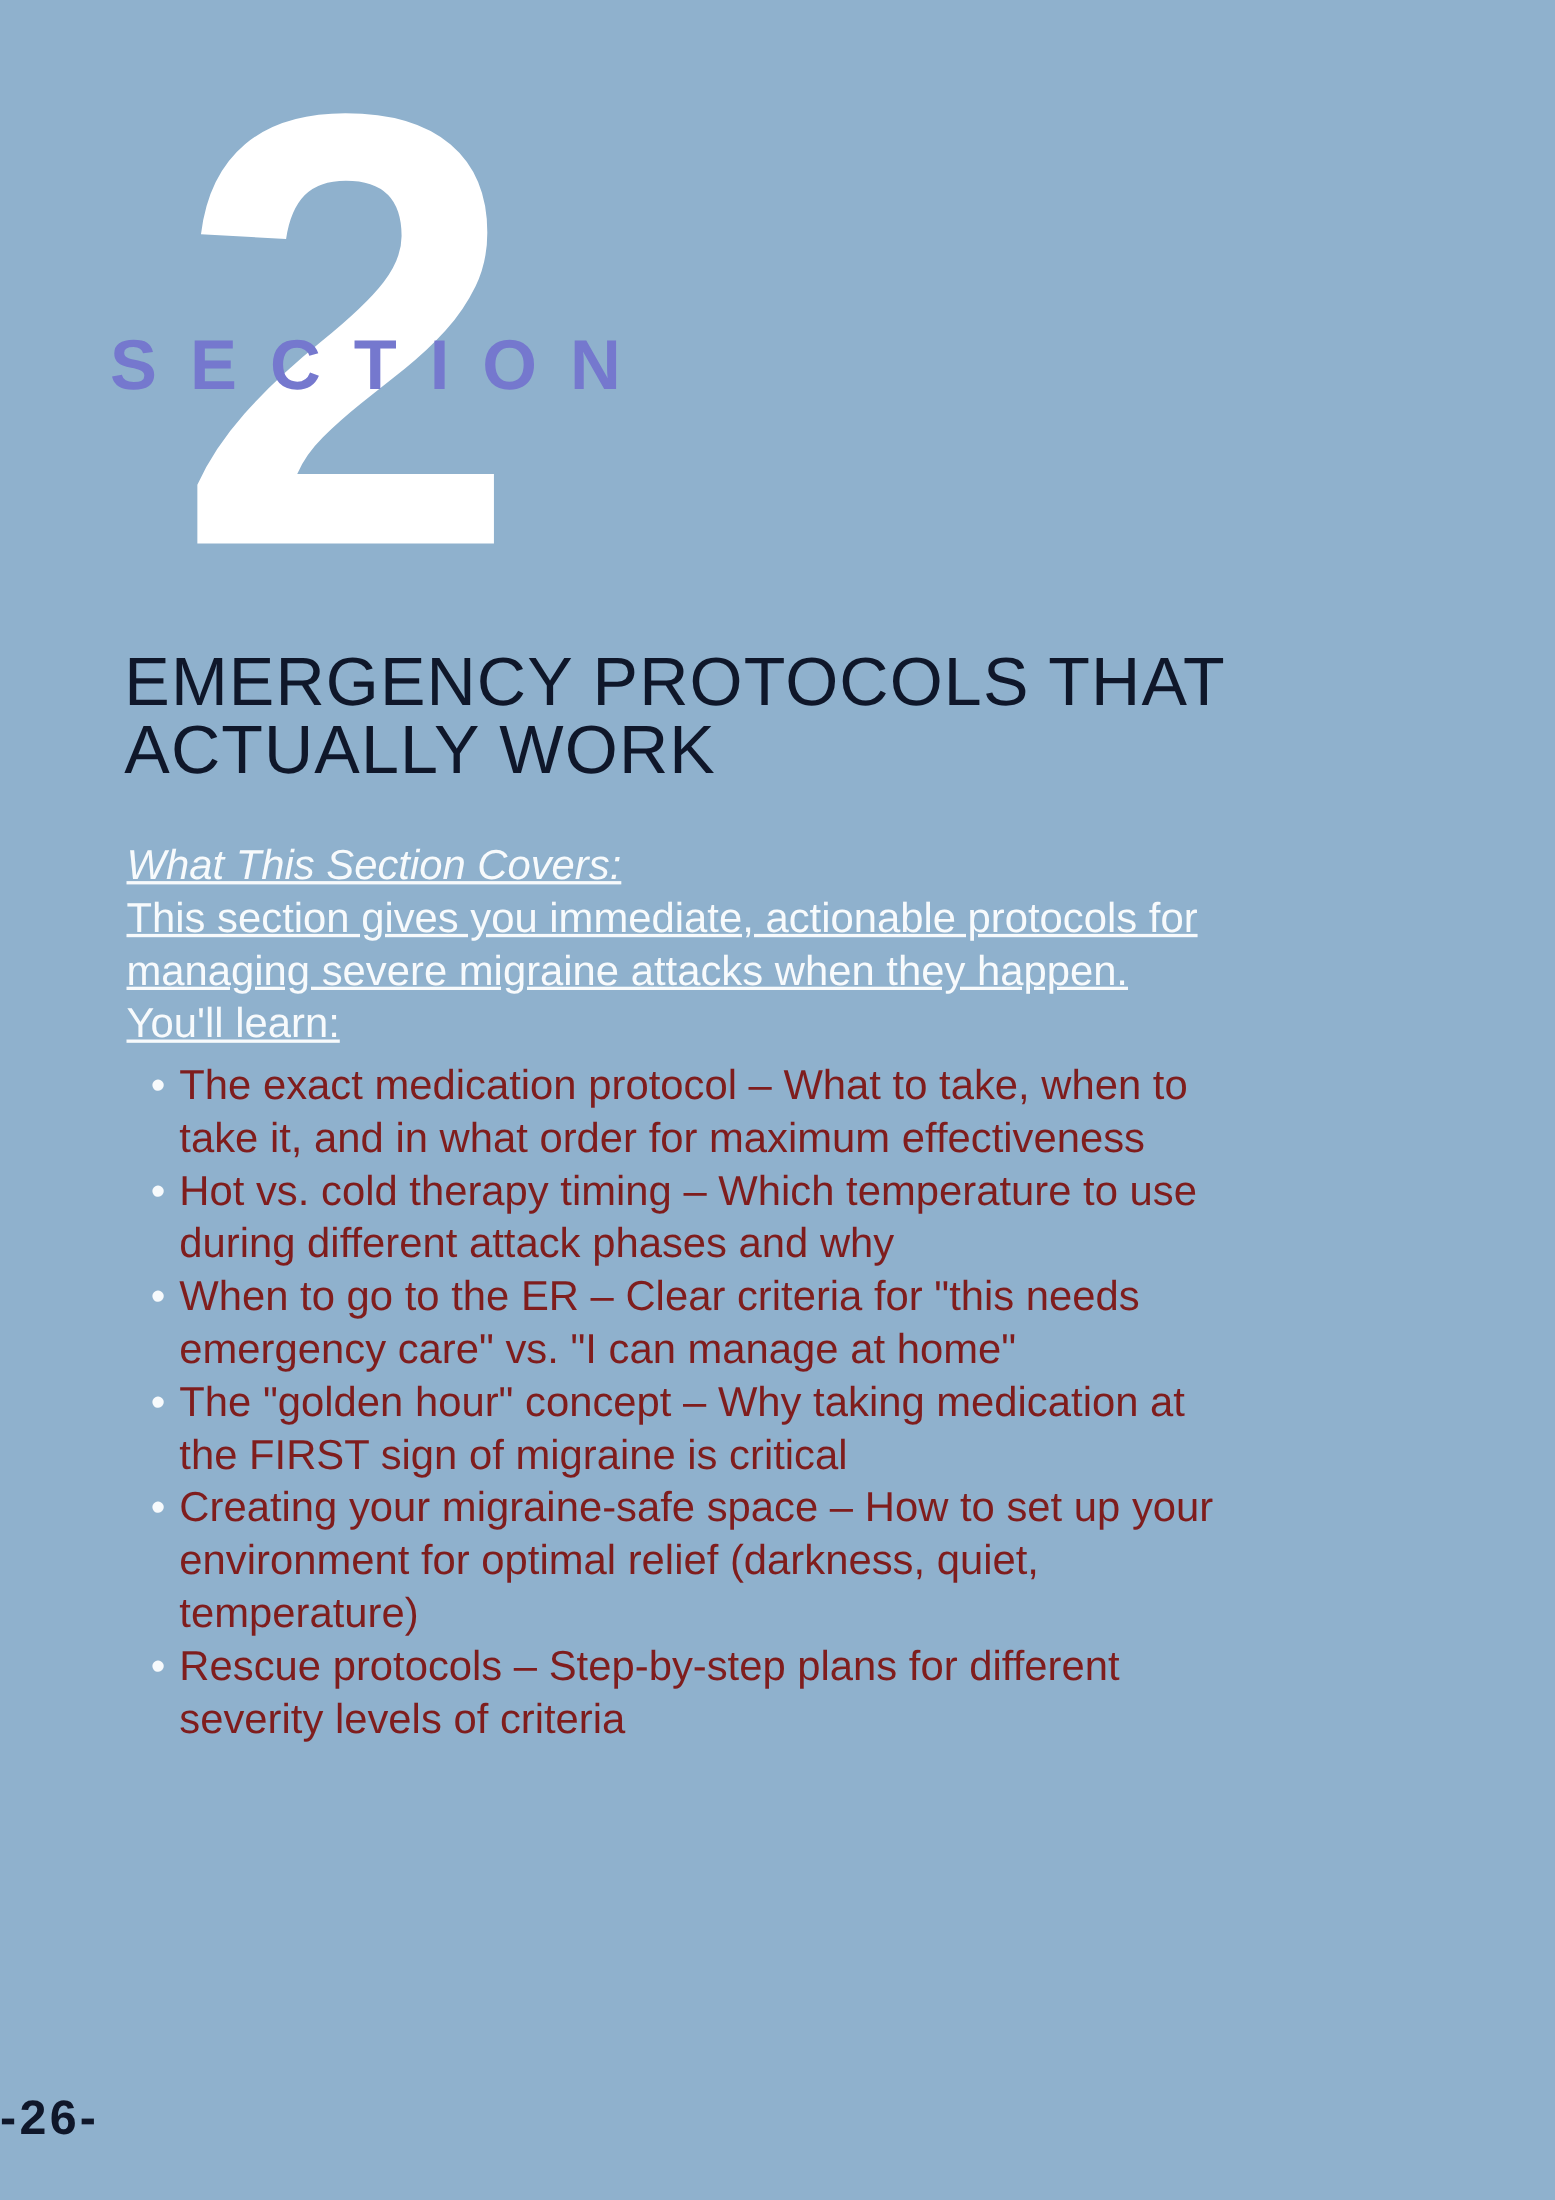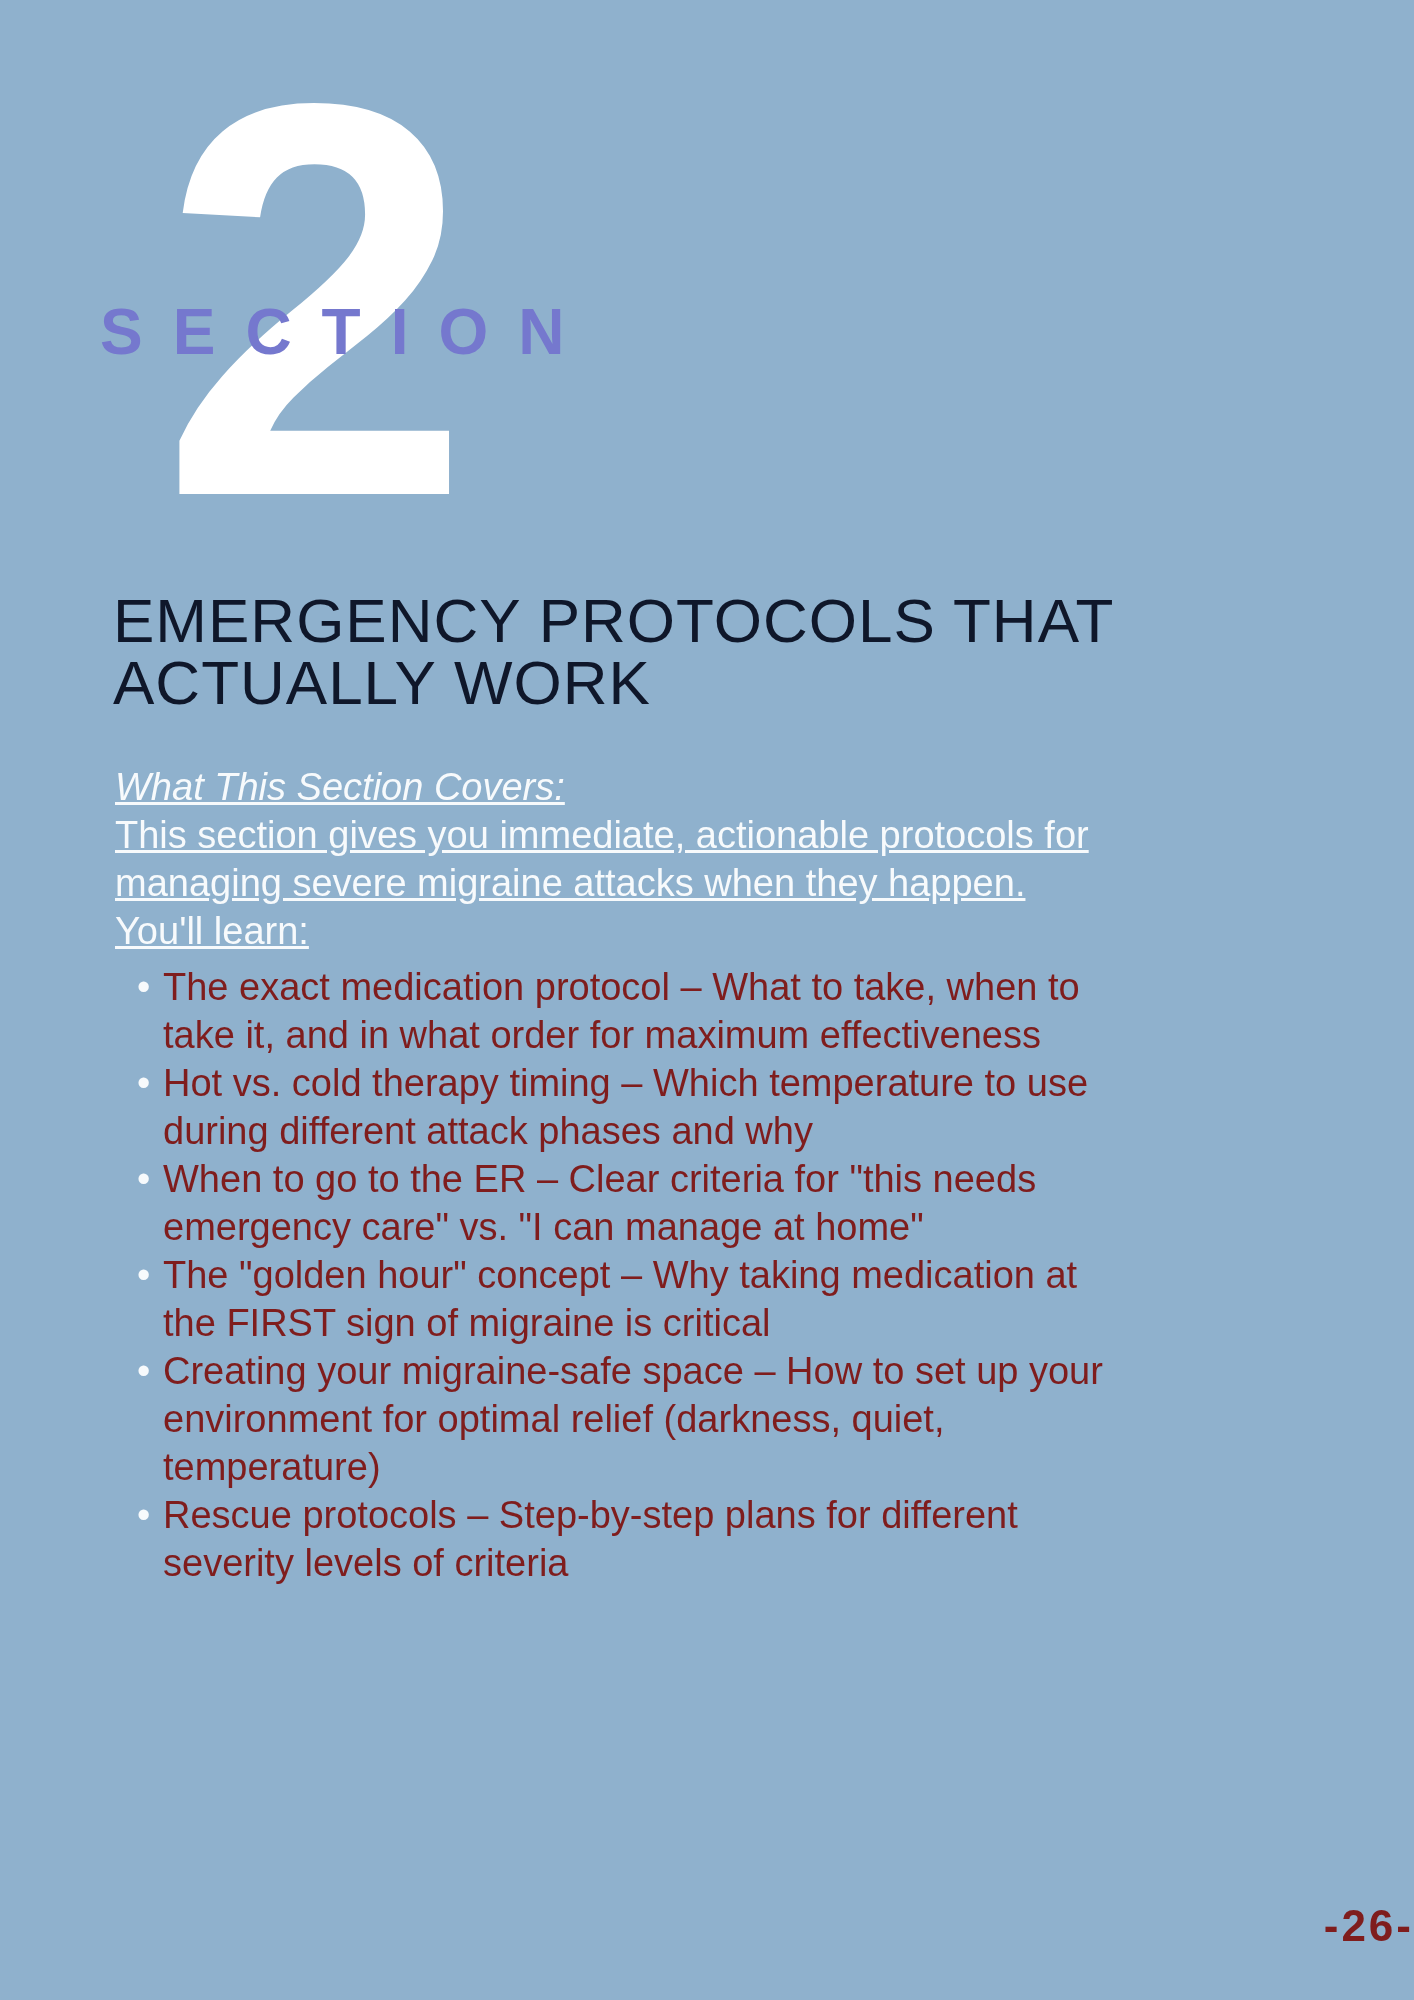--- a/index.html
+++ b/index.html
@@ -91,25 +91,25 @@
     top: 0;
     font-size: 38px;
     line-height: 48px;
     color: #F7FAFC;
   }
   .page-number {
     position: absolute;
     left: 0;
     top: 1901px;
     width: 100%;
-    text-align: right;
+    text-align: left;
     font-size: 44px;
     font-weight: 700;
     letter-spacing: 3px;
-    color: #7f1d1d;
+    color: #0f172a;
   }
 </style>
 </head>
 <body>
 
 <div class="page">
 
   <div class="hero">
     <div class="big-number">2</div>
     <div class="kicker">SECTION</div>

